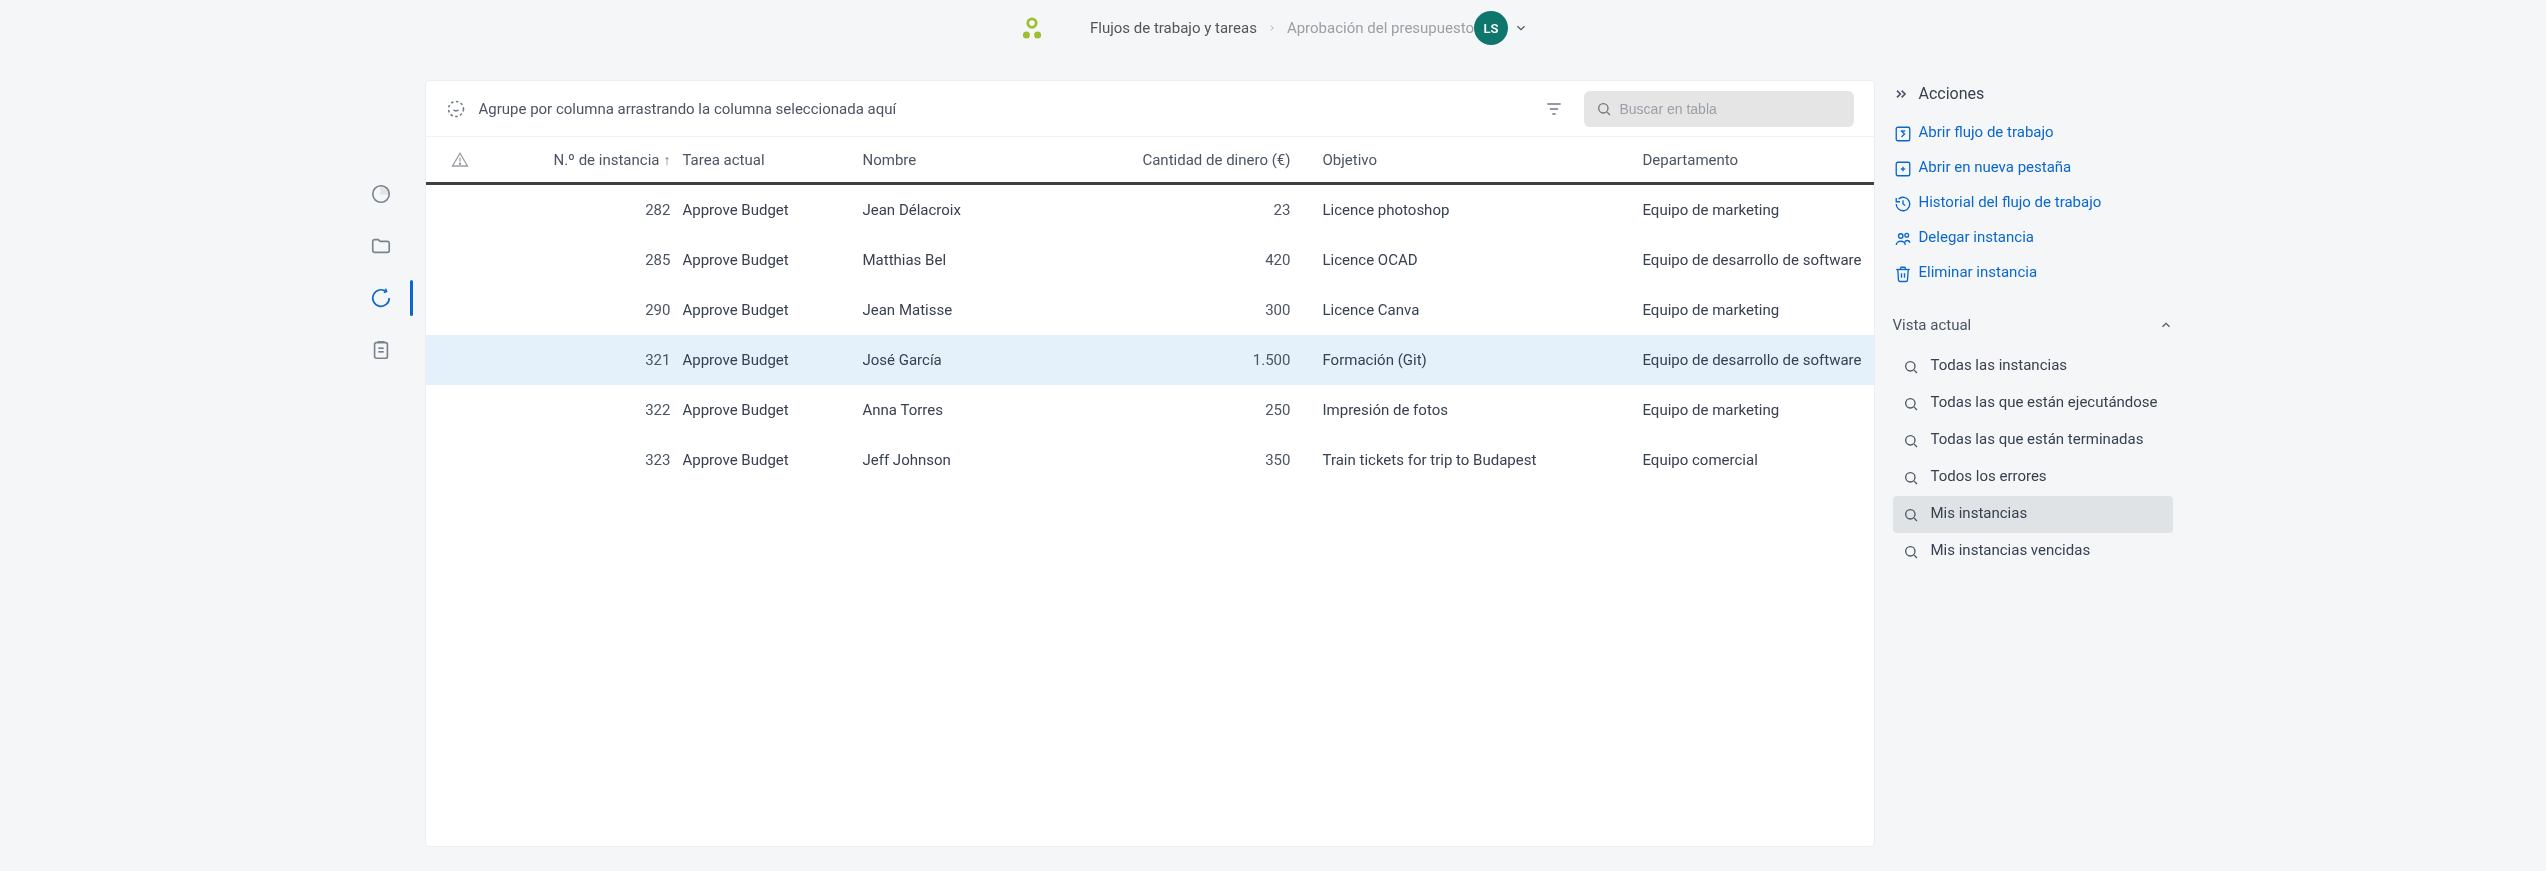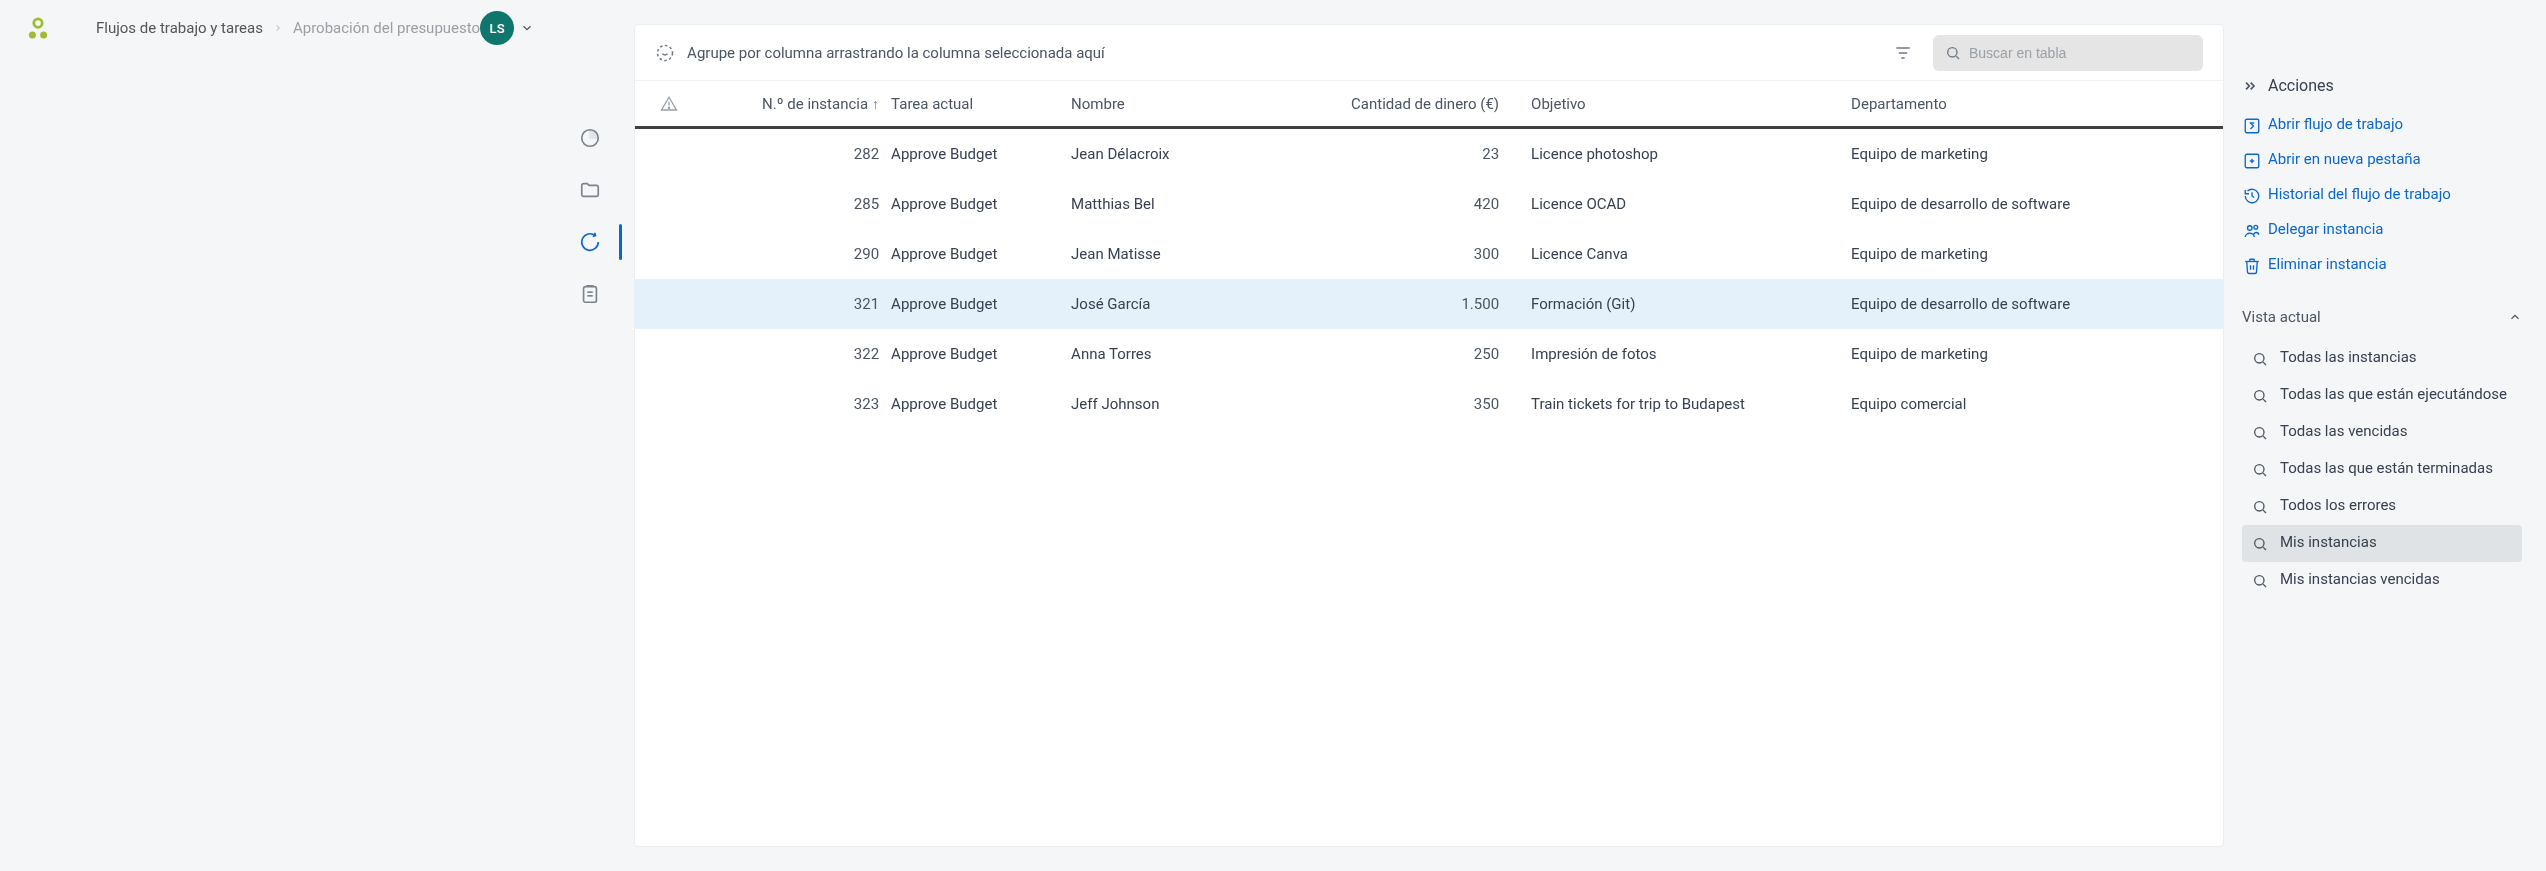--- a/index.html
+++ b/index.html
@@ -1,19 +1,19 @@
 <!DOCTYPE html>
 <html><head>
 <meta charset="utf-8">
 <style>
   * { box-sizing: border-box; margin: 0; padding: 0; }
   html, body { font-family: -apple-system, BlinkMacSystemFont, "Segoe UI", Roboto, Helvetica, Arial, sans-serif; font-size: 14px; color: #333; background: #f5f6f7; }
   body { width: 2546px; height: 871px; overflow: hidden; }
 
-  .app { display: flex; flex-direction: row; width: 100%; height: 100%; }
+  .app { display: flex; flex-direction: column; width: 100%; height: 100%; align-items: center; }
 
   
   .header { height: 56px; display: flex; align-items: center; padding: 0 24px; background: #f5f6f7; }
   .logo { width: 28px; height: 28px; margin-right: 24px; display:flex; align-items:center; justify-content:center; }
   .logo svg { width: 28px; height: 28px; }
   .breadcrumb { display: flex; align-items: center; gap: 10px; margin-left: 20px; }
   .breadcrumb .crumb { color: #555; font-size: 15px; }
   .breadcrumb .crumb.active { color: #9aa0a6; }
   .breadcrumb .chev { color: #bbb; }
   .header-spacer { flex: 1; }
@@ -53,21 +53,21 @@
 
   .tbody { display:flex; flex-direction:column; }
   .trow { display:flex; align-items:center; padding: 0 12px; height: 50px; font-size:15px; color:#374151; }
   .trow.selected { background:#e4f1fb; }
   .trow .col-id { color:#4b5563; }
   .trow .col-amount { color:#4b5563; }
   .sort-arrow { font-size: 14px; color:#6e7781; }
 
   
   .rpanel { width: 280px; display:flex; flex-direction:column; gap: 14px; padding-top: 4px; }
-  .rpanel-header { display:flex; align-items:center; gap:10px; color:#374151; font-size:16px; margin-bottom: 6px; margin-top: 48px; }
+  .rpanel-header { display:flex; align-items:center; gap:10px; color:#374151; font-size:16px; margin-bottom: 6px; }
   .rpanel-header .expand-icon { color:#4b5563; }
   .action-item { display:flex; align-items:flex-start; gap:6px; color:#0b67d0; cursor:pointer; font-size:15px; line-height:1.3; }
   .action-item .aicon { flex:0 0 20px; width:20px; height:20px; margin-top:1px; display:flex; align-items:center; justify-content:center; }
 
   .section-header { margin-top: 18px; display:flex; align-items:center; justify-content:space-between; color:#4b5563; font-size:15px; }
   .view-list { display:flex; flex-direction:column; }
   .view-item { display:flex; align-items:flex-start; gap:10px; padding: 8px 8px; color:#374151; font-size:15px; border-radius:4px; cursor:pointer; line-height:1.25; }
   .view-item .vicon { flex:0 0 20px; width:20px; height:20px; color:#4b5563; display:flex; align-items:center; justify-content:center; margin-top:1px; }
   .view-item.selected { background:#dfe3e6; }
 
@@ -341,29 +341,20 @@
     </span>
     <span>Todas las que están ejecutándose</span>
   </div>
             <div class="view-item">
     <span class="vicon">
       <svg width="16" height="16" viewBox="0 0 24 24" fill="none" stroke="#4b5563" stroke-width="2">
                   <circle cx="11" cy="11" r="7"></circle>
                   <line x1="21" y1="21" x2="16.65" y2="16.65"></line>
                 </svg>
     </span>
-    <span>Todas las vencidas</span>
-  </div>
-            <div class="view-item">
-    <span class="vicon">
-      <svg width="16" height="16" viewBox="0 0 24 24" fill="none" stroke="#4b5563" stroke-width="2">
-                  <circle cx="11" cy="11" r="7"></circle>
-                  <line x1="21" y1="21" x2="16.65" y2="16.65"></line>
-                </svg>
-    </span>
     <span>Todas las que están terminadas</span>
   </div>
             <div class="view-item">
     <span class="vicon">
       <svg width="16" height="16" viewBox="0 0 24 24" fill="none" stroke="#4b5563" stroke-width="2">
                   <circle cx="11" cy="11" r="7"></circle>
                   <line x1="21" y1="21" x2="16.65" y2="16.65"></line>
                 </svg>
     </span>
     <span>Todos los errores</span>

